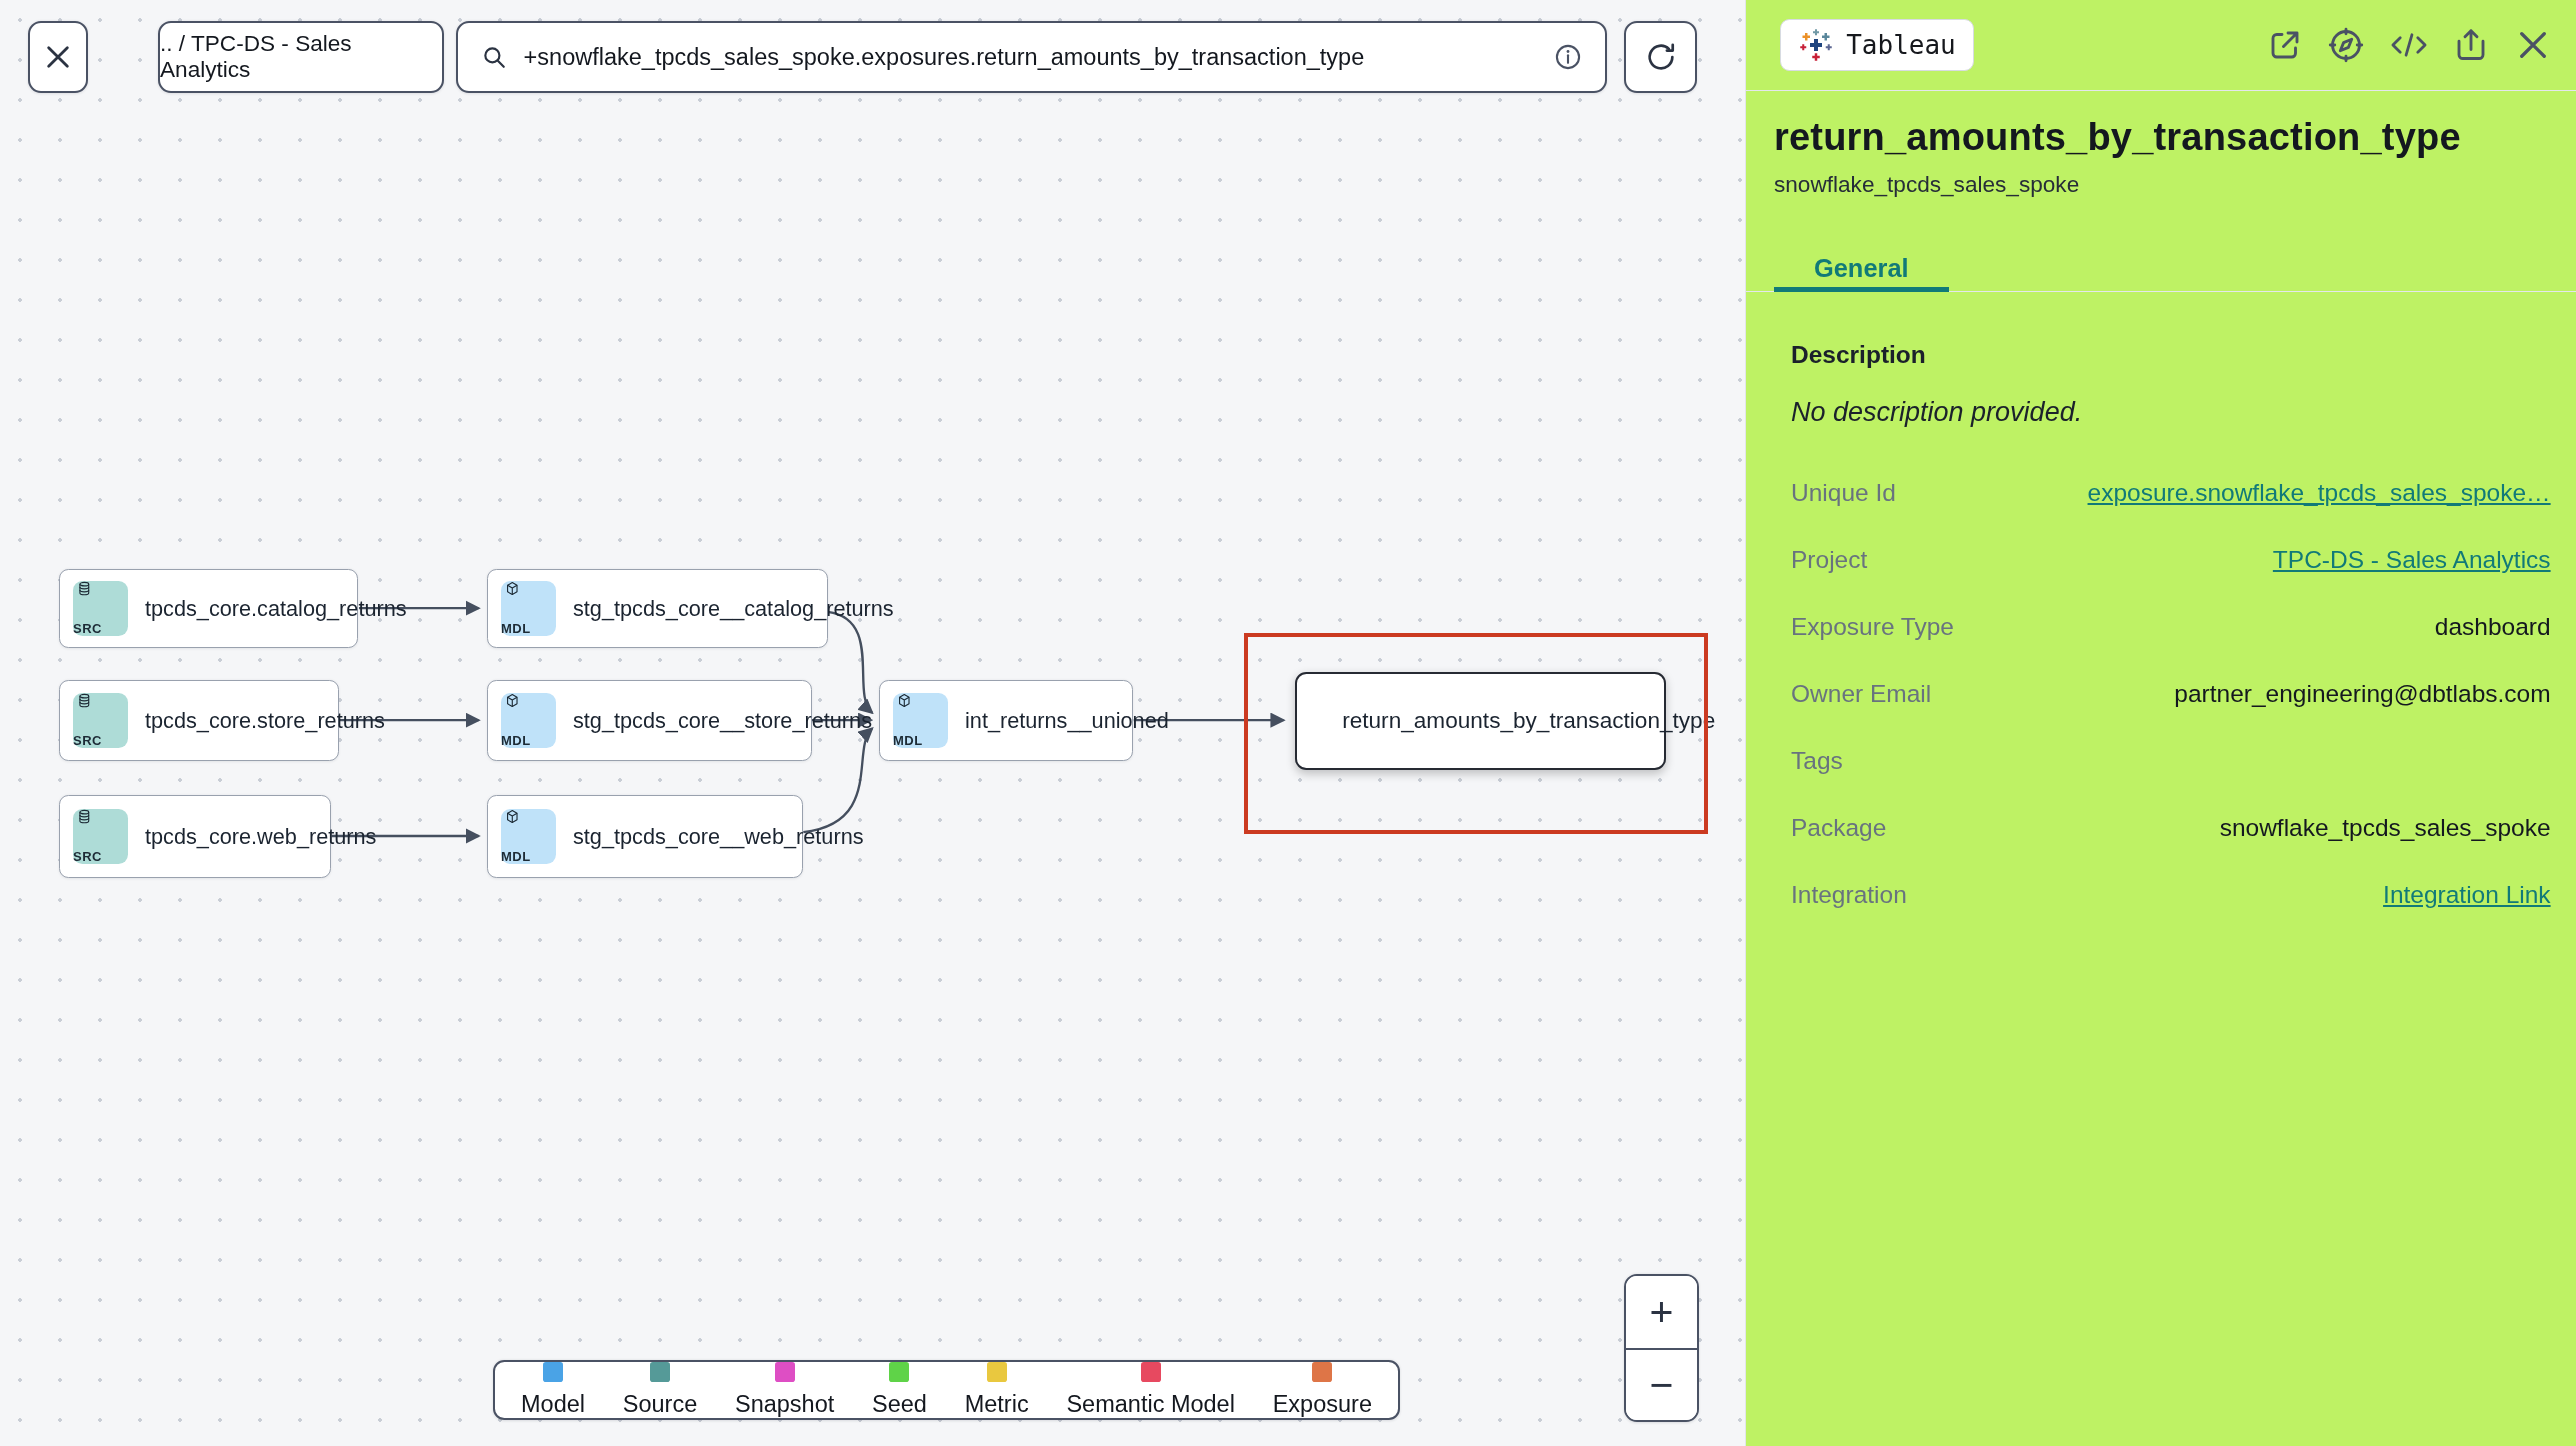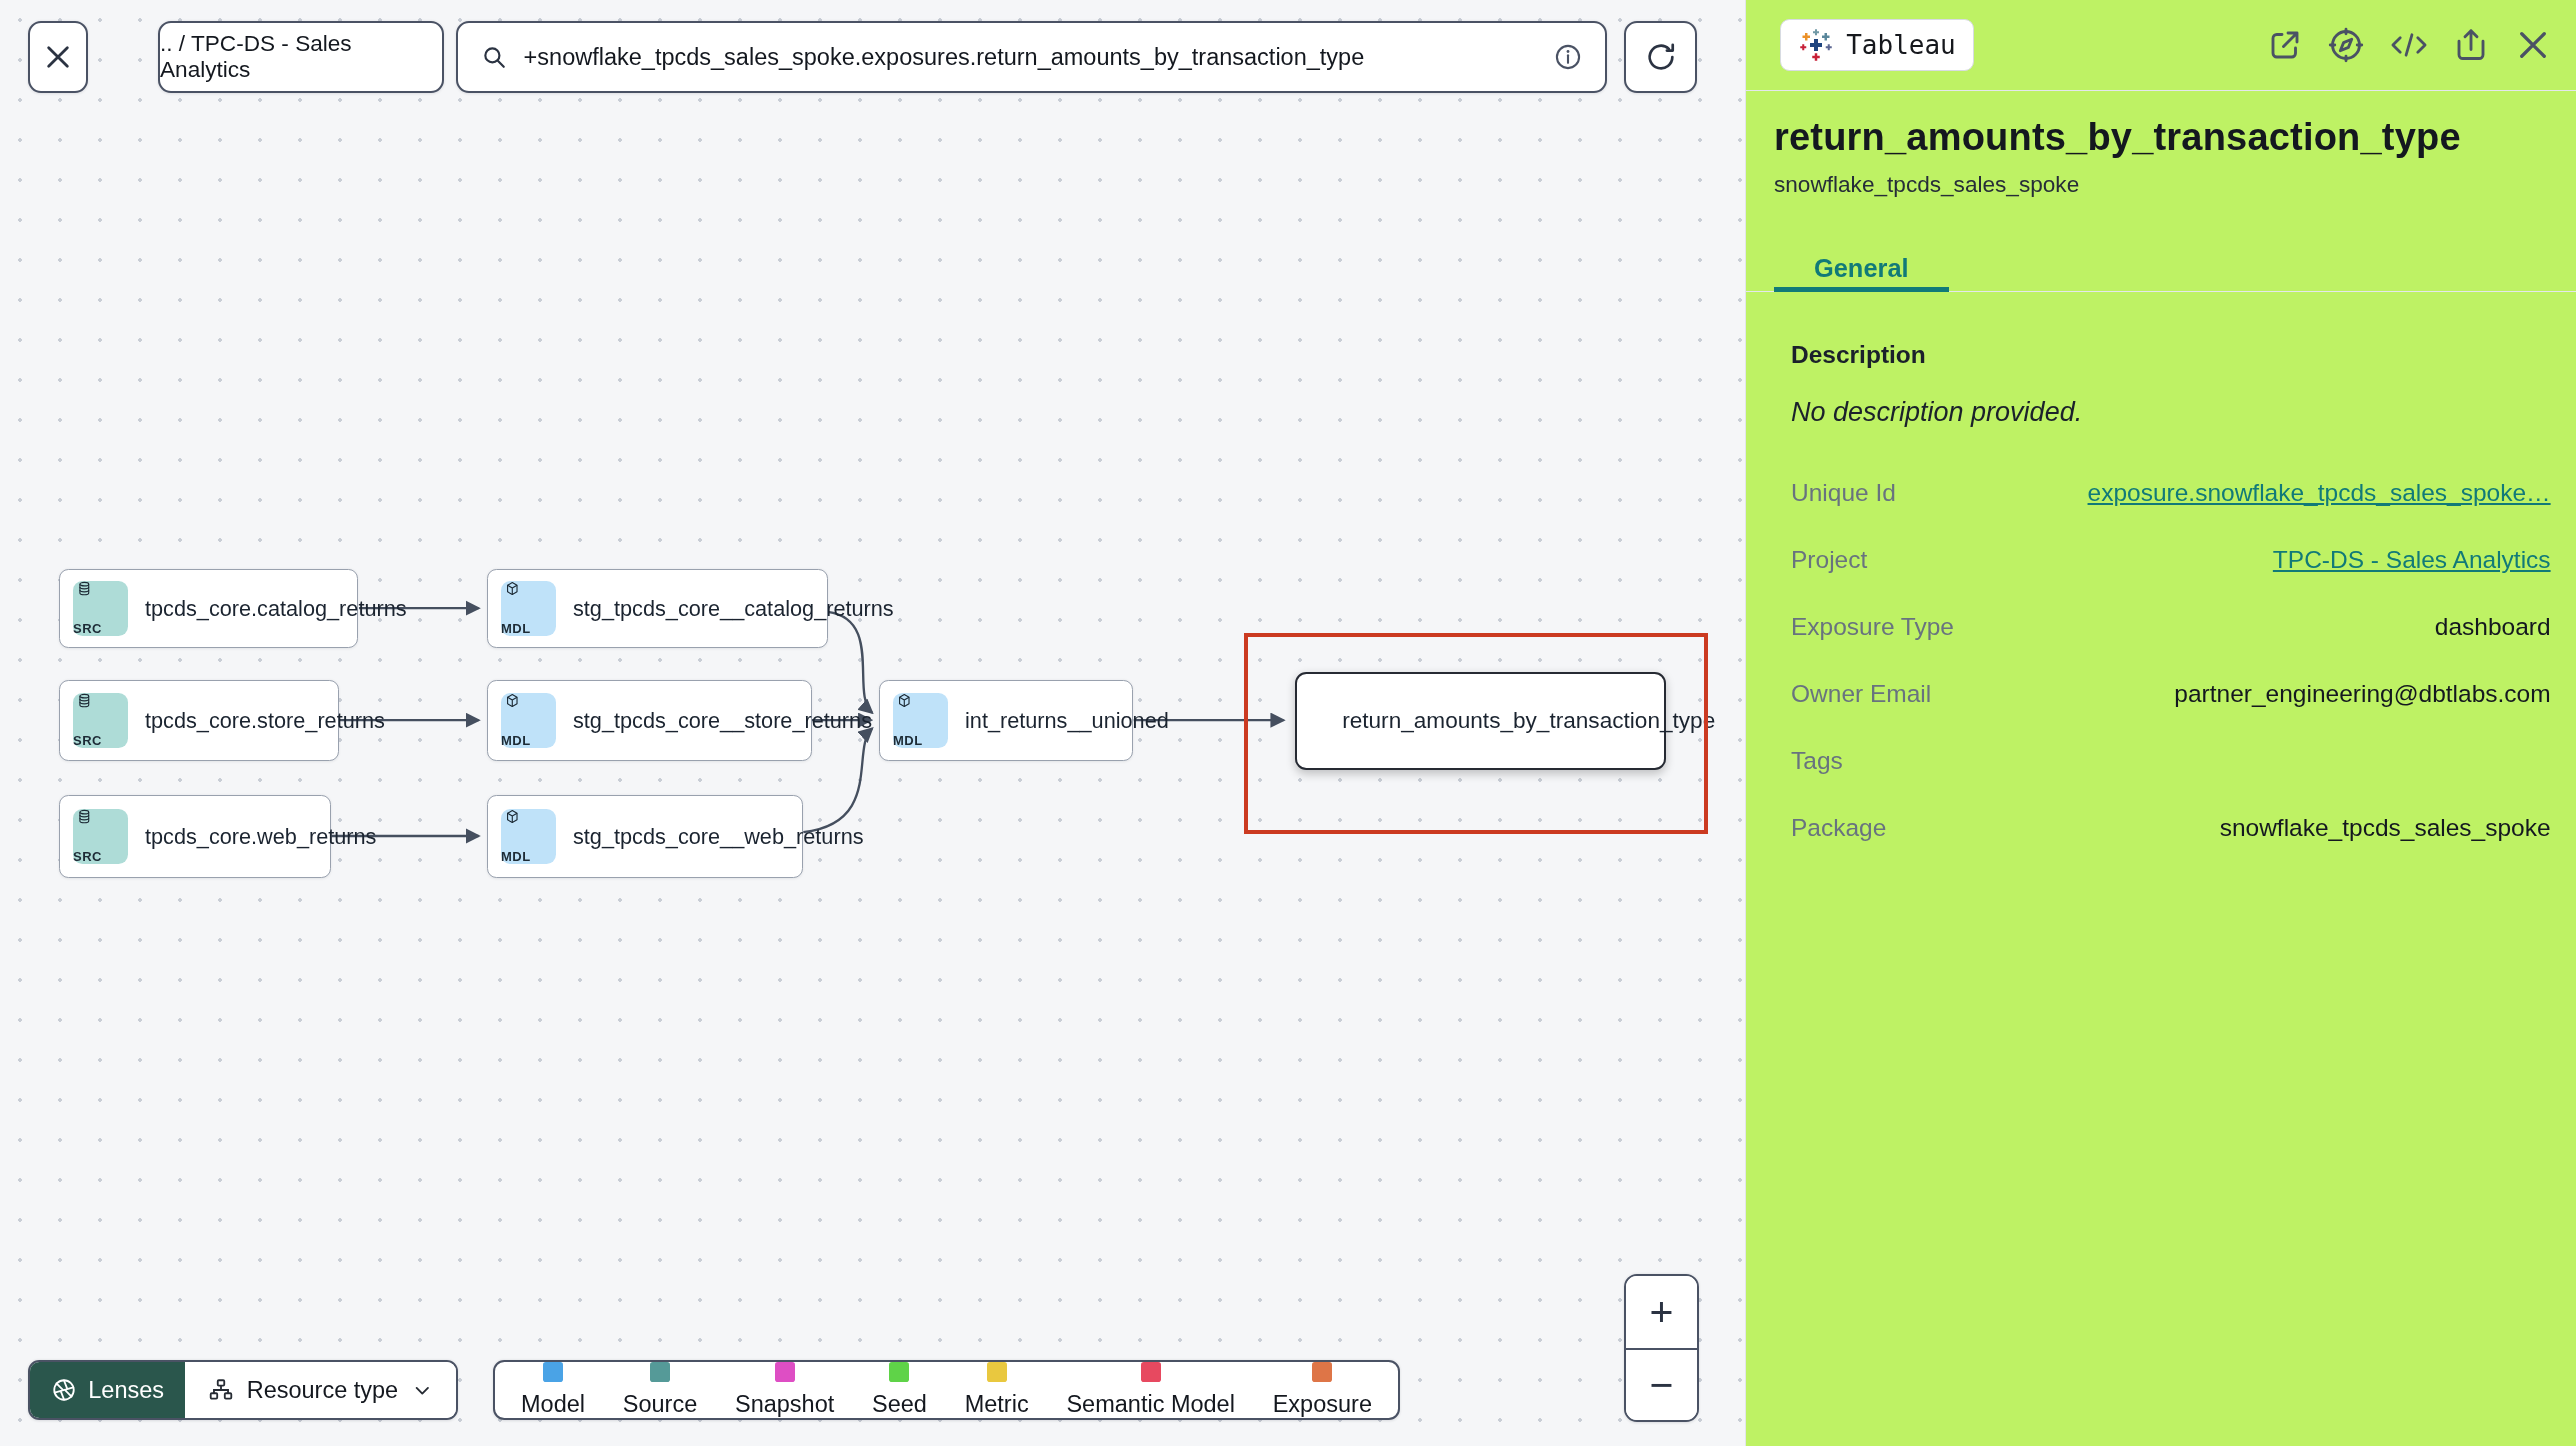--- a/index.html
+++ b/index.html
@@ -244,45 +244,20 @@
     </div>
     <div class="node exposure" style="left:1295px;top:672px;width:371px;height:98px">
       <svg width="45" height="45">
           <use href="#tableau-logo"></use>
         </svg>
       <span class="node-label">return_amounts_by_transaction_type</span>
     </div>
 
     <div class="highlight-rect"></div>
 
-    <div class="lenses-pill">
-      <div class="lenses-seg">
-        <svg width="26" height="26" viewBox="0 0 24 24">
-            <g fill="none" stroke="#fff" stroke-width="1.7" stroke-linecap="round">
-              <circle cx="12" cy="12" r="9"></circle>
-              <path d="M12 3.2l3.1 8M20.6 9.5l-8.2 2.3M19 18.2l-6-6M12 20.8l-3.1-8M3.4 14.5l8.2-2.3M5 5.8l6 6"></path>
-            </g>
-          </svg>
-        <span>Lenses</span>
-      </div>
-      <div class="rtype-seg">
-        <svg width="26" height="26" viewBox="0 0 24 24">
-            <g fill="none" stroke="#262b33" stroke-width="1.7">
-              <rect x="9" y="3" width="6" height="5" rx="1"></rect>
-              <rect x="2.5" y="15" width="6" height="5" rx="1"></rect>
-              <rect x="15.5" y="15" width="6" height="5" rx="1"></rect>
-              <path d="M12 8v4M5.5 15v-3h13v3"></path>
-            </g>
-          </svg>
-        <span>Resource type</span>
-        <svg width="22.6" height="22.6" viewBox="0 0 24 24">
-            <path d="M6 9.5l6 6 6-6" fill="none" stroke="#262b33" stroke-width="2" stroke-linecap="round" stroke-linejoin="round"></path>
-          </svg>
-      </div>
-    </div>
 
     <div class="legend-box">
       <span class="legend-item">
           <span class="swatch" style="background-color: rgb(74, 163, 230);"></span>
           <span>Model</span>
         </span>
       <span class="legend-item">
           <span class="swatch" style="background-color: rgb(85, 154, 152);"></span>
           <span>Source</span>
         </span>
@@ -384,17 +359,21 @@
           <span class="fvalue">partner_engineering@dbtlabs.com</span>
         </div>
         <div class="frow">
           <span class="flabel">Tags</span>
           <span class="fvalue"></span>
         </div>
         <div class="frow">
           <span class="flabel">Package</span>
           <span class="fvalue">snowflake_tpcds_sales_spoke</span>
         </div>
+        <div class="frow">
+          <span class="flabel">Integration</span>
+          <span class="fvalue link">Integration Link</span>
+        </div>
       </div>
     </div>
   </aside>
 </div>
 
 
 </body></html>

